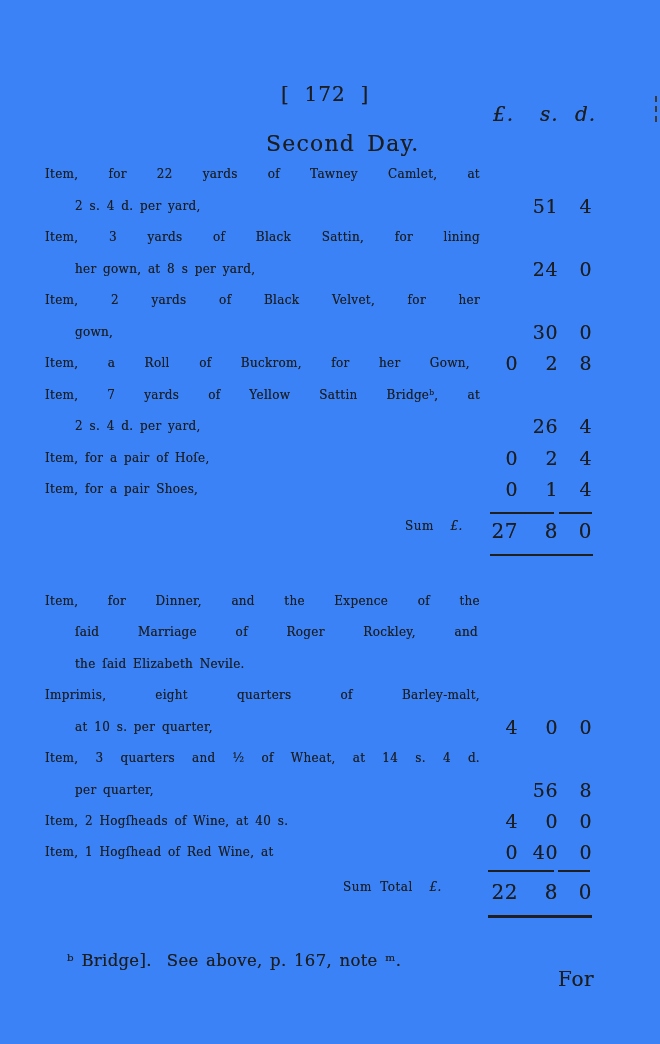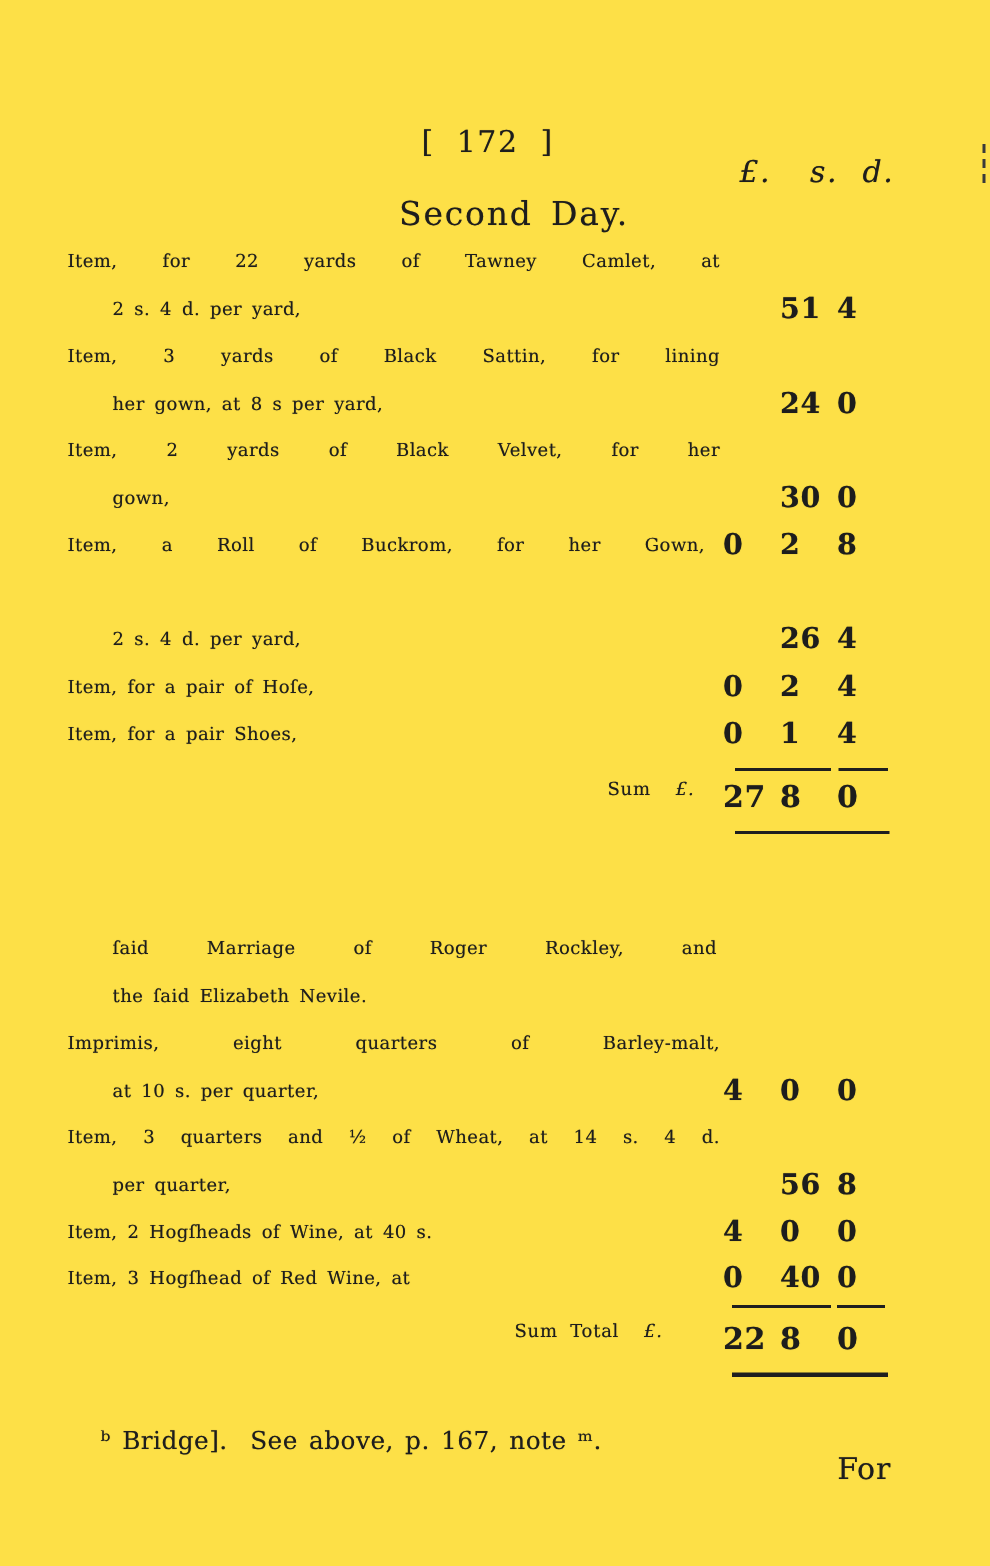--- a/index.html
+++ b/index.html
@@ -5,21 +5,21 @@
   html, body { margin: 0; padding: 0; }
   body {
     width: 660px; height: 1044px;
     background: #ffffff;
     font-family: "DejaVu Serif", "Liberation Serif", serif;
     color: #1d1d1d;
   }
   #page {
     position: relative;
     width: 660px; height: 1044px;
-    background: #fde047;
+    background: #3b82f6;
     overflow: hidden;
   }
   .ink { color: #1d1d1d; text-shadow: 0 0 0.5px rgba(20,20,20,0.55); }
   .pnum {
     position: absolute; left: 281px; top: 82px;
     font-size: 20px; white-space: pre; letter-spacing: 1px;
   }
   .money-col {
     position: absolute; top: 102px;
     font-size: 20px; font-style: italic; letter-spacing: 1px;
@@ -35,21 +35,21 @@
     white-space: nowrap;
   }
   .j {
     white-space: normal;
     text-align: justify;
     text-align-last: justify;
   }
   .amt {
     position: absolute;
     font-size: 19px; line-height: 23px;
-    text-align: left; letter-spacing: 0.5px; font-weight: bold;
+    text-align: right; letter-spacing: 0.5px;
   }
   .col-l { left: 482px; width: 36px; }
   .col-s { left: 520px; width: 38px; }
   .col-d { left: 558px; width: 34px; }
   .sum-label {
     position: absolute; font-size: 12px;
     letter-spacing: 0.5px; word-spacing: 4px; white-space: nowrap;
   }
   .pound-sign { font-style: italic; }
   .rule { position: absolute; height: 2px; background: #1f1f1f; }
@@ -95,20 +95,21 @@
 
   <div class="ln ink" style="left:75px; top:321px">gown,</div>
   <span class="amt col-s ink" style="top:321px">30</span>
   <span class="amt col-d ink" style="top:321px">0</span>
 
   <div class="ln j ink" style="left:45px; top:352px; width:425px">Item, a Roll of Buckrom, for her Gown,</div>
   <span class="amt col-l ink" style="top:352px">0</span>
   <span class="amt col-s ink" style="top:352px">2</span>
   <span class="amt col-d ink" style="top:352px">8</span>
 
+  <div class="ln j ink" style="left:45px; top:384px; width:435px">Item, 7 yards of Yellow Sattin Bridgeᵇ, at</div>
 
   <div class="ln ink" style="left:75px; top:415px">2 s. 4 d. per yard,</div>
   <span class="amt col-s ink" style="top:415px">26</span>
   <span class="amt col-d ink" style="top:415px">4</span>
 
   <div class="ln ink" style="left:45px; top:447px">Item, for a pair of Hoſe,</div>
   <span class="amt col-l ink" style="top:447px">0</span>
   <span class="amt col-s ink" style="top:447px">2</span>
   <span class="amt col-d ink" style="top:447px">4</span>
 
@@ -118,41 +119,42 @@
   <span class="amt col-d ink" style="top:478px">4</span>
 
   <div class="rule" style="left:490px; top:512px; width:64px"></div>
   <div class="rule" style="left:559px; top:512px; width:33px"></div>
   <div class="sum-label ink" style="left:405px; top:519px"><span>Sum</span>&nbsp;&nbsp;<span class="pound-sign">£.</span></div>
   <span class="amt col-l ink" style="top:520px; font-size:20px">27</span>
   <span class="amt col-s ink" style="top:520px; font-size:20px">8</span>
   <span class="amt col-d ink" style="top:520px; font-size:20px">0</span>
   <div class="rule" style="left:490px; top:554px; width:103px"></div>
 
+  <div class="ln j ink" style="left:45px; top:590px; width:435px">Item, for Dinner, and the Expence of the</div>
   <div class="ln ink" style="left:75px; top:653px">the ſaid Elizabeth Nevile.</div>
   <div class="ln j ink" style="left:75px; top:621px; width:403px">ſaid Marriage of Roger Rockley, and</div>
   <div class="ln j ink" style="left:45px; top:684px; width:435px">Imprimis, eight quarters of Barley-malt,</div>
 
   <div class="ln ink" style="left:75px; top:716px">at 10 s. per quarter,</div>
   <span class="amt col-l ink" style="top:716px">4</span>
   <span class="amt col-s ink" style="top:716px">0</span>
   <span class="amt col-d ink" style="top:716px">0</span>
 
   <div class="ln j ink" style="left:45px; top:747px; width:435px; word-spacing:1px">Item, 3 quarters and ½ of Wheat, at 14 s. 4 d.</div>
 
   <div class="ln ink" style="left:75px; top:779px">per quarter,</div>
   <span class="amt col-s ink" style="top:779px">56</span>
   <span class="amt col-d ink" style="top:779px">8</span>
 
   <div class="ln ink" style="left:45px; top:810px">Item, 2 Hogſheads of Wine, at 40 s.</div>
   <span class="amt col-l ink" style="top:810px">4</span>
   <span class="amt col-s ink" style="top:810px">0</span>
   <span class="amt col-d ink" style="top:810px">0</span>
 
-  <div class="ln ink" style="left:45px; top:841px">Item, 3 Hogſhead of Red Wine, at</div>
+  <div class="ln ink" style="left:45px; top:841px">Item, 1 Hogſhead of Red Wine, at</div>
   <span class="amt col-l ink" style="top:841px">0</span>
   <span class="amt col-s ink" style="top:841px">40</span>
   <span class="amt col-d ink" style="top:841px">0</span>
 
   <div class="rule" style="left:488px; top:870px; width:66px"></div>
   <div class="rule" style="left:558px; top:870px; width:32px"></div>
   <div class="sum-label ink" style="left:343px; top:880px"><span>Sum Total</span>&nbsp;&nbsp;<span class="pound-sign">£.</span></div>
   <span class="amt col-l ink" style="top:881px; font-size:20px">22</span>
   <span class="amt col-s ink" style="top:881px; font-size:20px">8</span>
   <span class="amt col-d ink" style="top:881px; font-size:20px">0</span>

